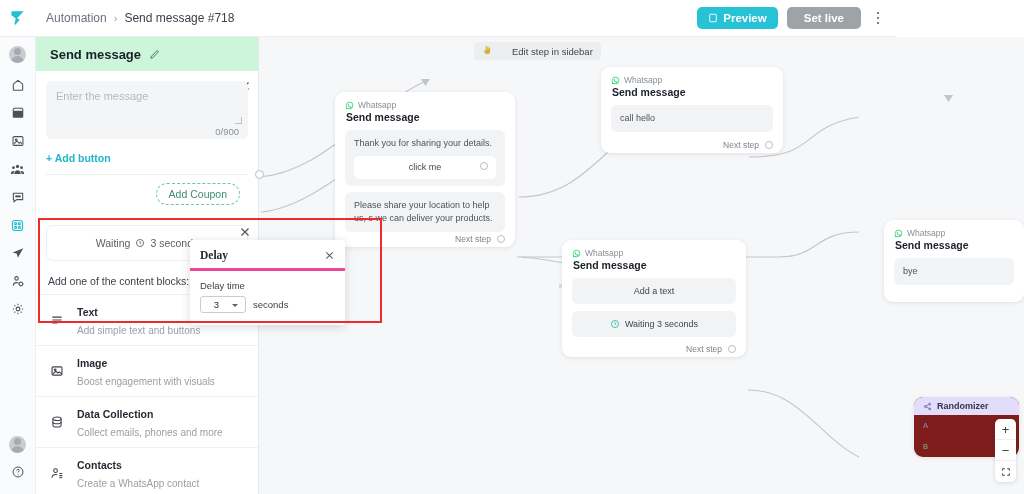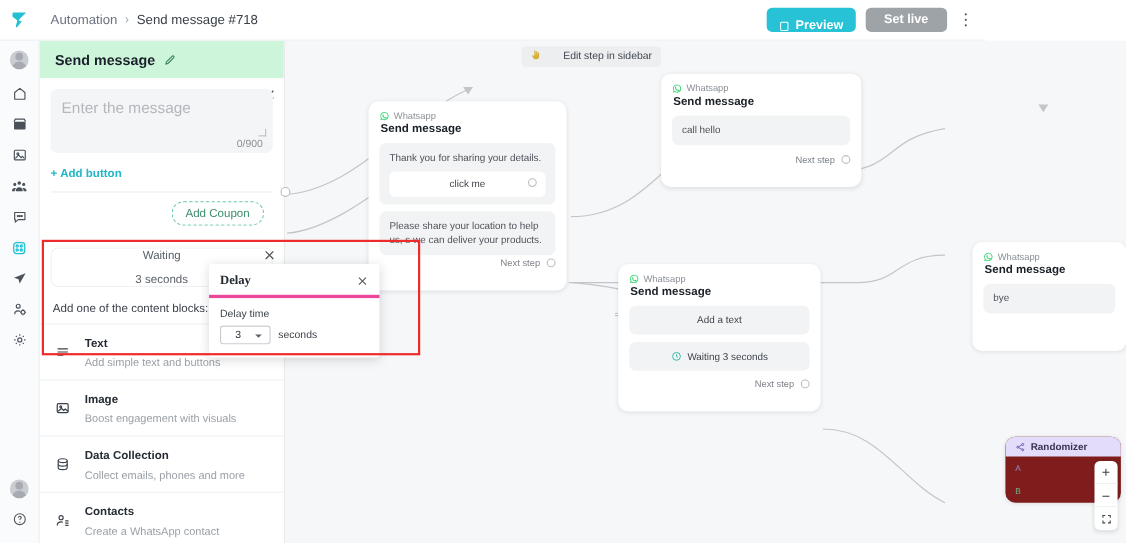--- a/index.html
+++ b/index.html
@@ -20,21 +20,21 @@
   .logo-cell { width:36px; height:37px; display:flex; align-items:center; justify-content:center; }
   .logo-mark { width:20px; height:20px; color:#23c0d4; }
   .breadcrumb { display:flex; align-items:center; gap:7px; font-size:12px; margin-left:10px; }
   .bc-link { color:#6b7280; }
   .bc-sep { color:#9aa3ad; font-size:11px; }
   .bc-cur { color:#3a4049; }
   .topbar-right { margin-left:auto; display:flex; align-items:center; gap:9px; padding-right:10px; }
   .btn-preview {
     background:#27c2d6; color:#fff; border:none; border-radius:5px;
     height:22px; padding:0 11px; font-size:11.5px; font-weight:bold;
-    display:flex; align-items:flex-end; gap:5px; cursor:pointer;
+    display:flex; align-items:center; gap:5px; cursor:pointer;
   }
   .btn-live {
     background:#9ea3a8; color:#fff; border:none; border-radius:5px;
     height:22px; padding:0 17px; font-size:11.5px; font-weight:bold; cursor:pointer;
   }
   .kebab { width:16px; height:22px; display:flex; flex-direction:column; align-items:center;
            justify-content:center; gap:2.5px; cursor:pointer; }
   .kebab i { width:2.6px; height:2.6px; border-radius:50%; background:#4b5563; display:block; }
 
   
@@ -64,41 +64,41 @@
     padding:0 14px;
   }
   .panel-title { font-size:13px; font-weight:bold; color:#19202a; }
   .pencil { color:#2f7a52; }
   .panel-body { padding:10px 10px 0 10px; position:relative; }
   .msg-card { background:#fff; border-radius:7px; position:relative; }
   .msg-box {
     background:#f4f5f6; border-radius:6px; height:58px; padding:9px 10px 0 10px;
     position:relative;
   }
-  .msg-ph { font-size:14px; color:#b3b8bd; }
+  .msg-ph { font-size:11px; color:#b3b8bd; }
   .resize-grip { position:absolute; right:6px; bottom:15px; width:7px; height:7px;
                  border-right:1px solid #bcc1c6; border-bottom:1px solid #bcc1c6; transform:rotate(0deg); }
   .char-count { position:absolute; right:9px; bottom:2px; font-size:9.5px; color:#8b9097; }
   .add-button-row { text-align:left; padding:9px 0 8px 0; border-bottom:1px solid #eceef0; }
   .add-button-link { font-size:10.5px; color:#21b6c8; font-weight:bold; cursor:pointer; }
   .coupon-row { display:flex; justify-content:flex-end; padding:8px 8px 10px 0; }
   .btn-coupon {
     border:1px dashed #6bc9a2; color:#3e8d6c; background:#fff; border-radius:13px;
     font-size:10.5px; padding:4px 12px; cursor:pointer;
   }
   .panel-x {
     position:absolute; right:7px; top:9px; width:12px; height:12px; color:#4b5258; cursor:pointer;
   }
   .panel-drag {
     position:absolute; right:8px; top:30px; width:10px; height:14px; color:#4b5258; cursor:pointer;
   }
   .wait-card {
     margin:10px 10px 0 10px; background:#fff; border:1px solid #eff0f1; border-radius:7px;
     height:36px; display:flex; align-items:center; justify-content:center; gap:5px;
-    font-size:10.5px; color:#5c6views; color:#5b6views;flex-direction:column;
+    font-size:10.5px; color:#5c6views; color:#5b6views;
   }
   .wait-card { color:#5b6168; }
   .wait-x { position:absolute; right:7px; top:189px; width:12px; height:12px; color:#4b5258; cursor:pointer; }
   .blocks-label { padding:14px 0 7px 12px; font-size:10.5px; color:#3c424a; }
   .block-row {
     display:flex; align-items:center; gap:11px; padding:7px 12px; border-top:1px solid #f0f1f2;
     cursor:pointer;
   }
   .block-ico { width:18px; display:flex; align-items:center; justify-content:center; color:#3b4149; }
   .block-t { font-size:10.5px; font-weight:bold; color:#262c34; line-height:1.25; }
@@ -111,21 +111,21 @@
   }
 
   
   .canvas {
     position:absolute; top:37px; left:259px; width:765px; height:457px;
     background:#f6f7f8; overflow:hidden;
   }
   .edges { position:absolute; inset:0; width:765px; height:457px; }
 
   .node {
-    position:absolute; background:#fff; border-radius:9px; padding:8px 10px 20px 10px;
+    position:absolute; background:#fff; border-radius:9px; padding:8px 10px 3px 10px;
     box-shadow:0 1px 4px rgba(20,25,35,.10);
   }
   .node-chan { display:flex; align-items:center; gap:4px; font-size:8.5px; color:#8a9097; }
   .wa-ico { width:9px; height:9px; color:#25d366; }
   .node-title { font-size:10.5px; font-weight:bold; color:#1b2128; margin:1px 0 7px 1px; }
   .bubble { background:#f2f3f4; border-radius:6px; padding:7px 9px; font-size:9px; color:#4d535a;
             line-height:1.45; margin-bottom:6px; }
   .btn-in-bubble {
     background:#fff; border-radius:5px; text-align:center; font-size:9px; color:#40464d;
     padding:5px 0; margin-top:6px; position:relative;

